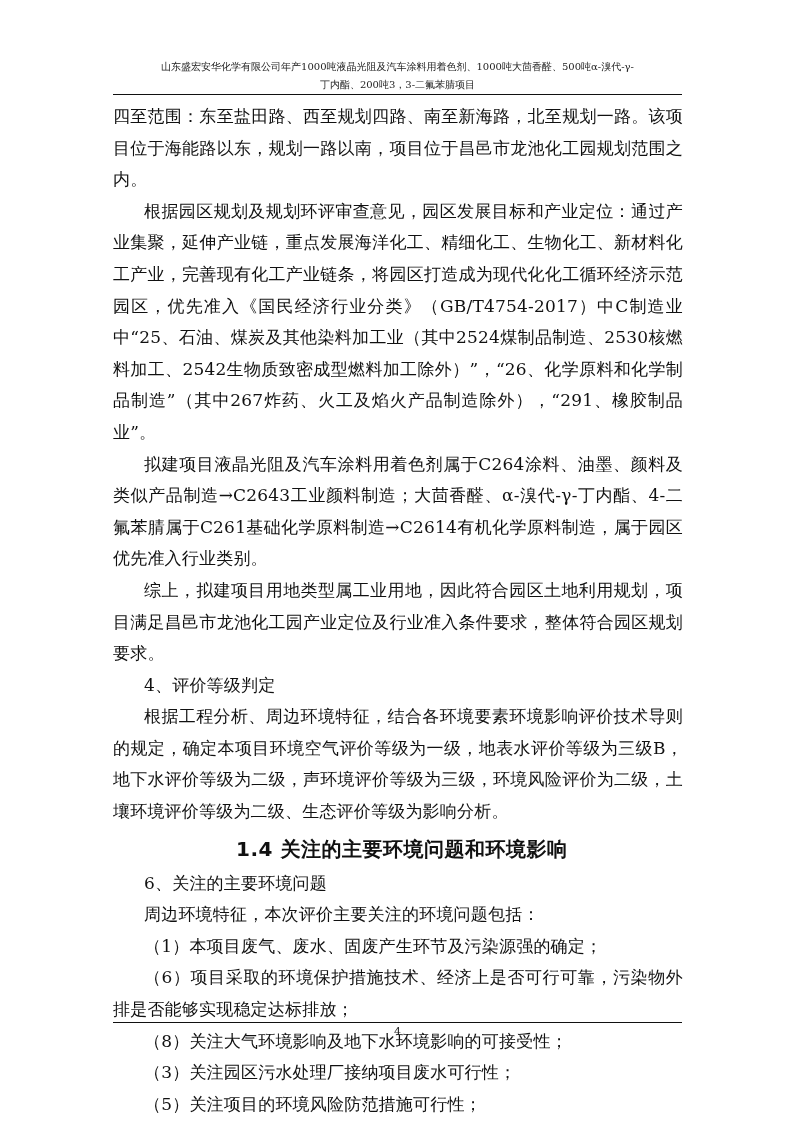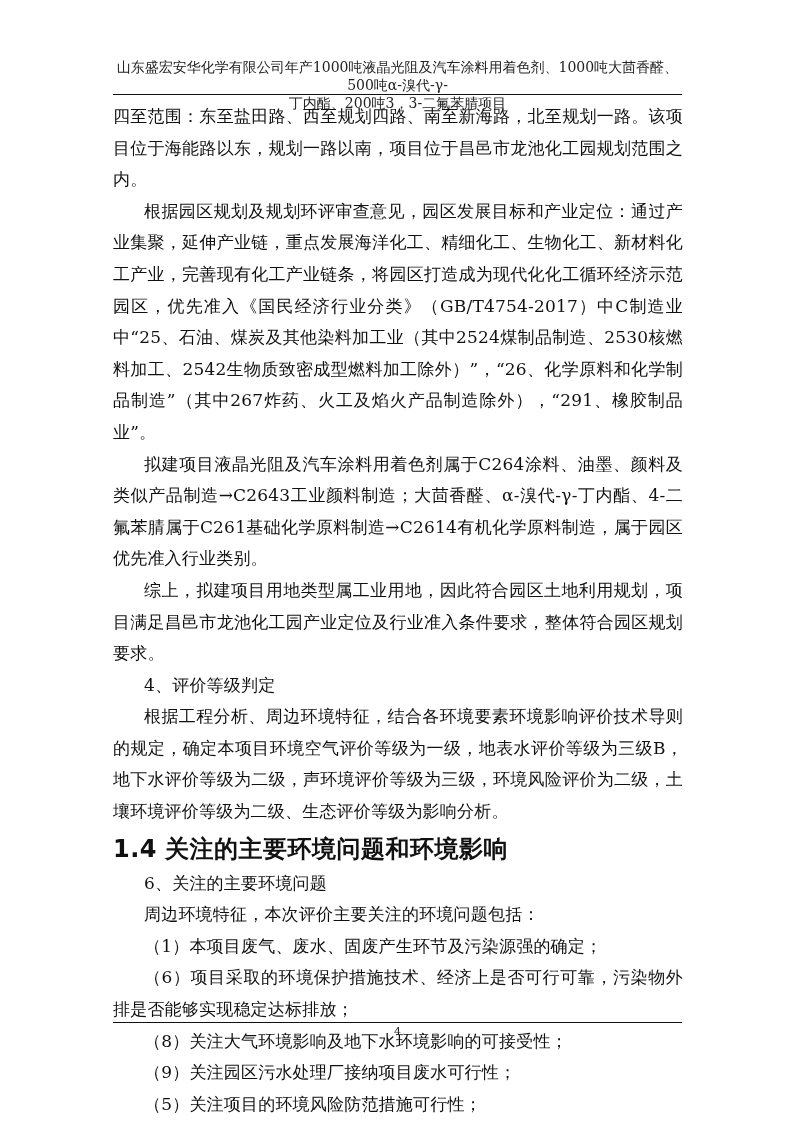--- a/index.html
+++ b/index.html
@@ -1,27 +1,27 @@
 <!DOCTYPE html>
 <html><head>
 <meta charset="utf-8">
 <style>
   html, body { margin: 0; padding: 0; background: #ffffff; }
   body { width: 794px; height: 1123px; position: relative; overflow: hidden;
          font-family: "DejaVu Serif", "Liberation Serif", serif; color: #111; }
   .header { position: absolute; left: 113px; width: 569px; top: 58px;
-            text-align: center; font-size: 14px; line-height: 18px; color: #222; }
+            text-align: center; font-size: 10px; line-height: 18px; color: #222; }
   .header-rule { position: absolute; left: 113px; width: 569px; top: 94px;
                  border-top: 1px solid #111; }
   .body { position: absolute; left: 113px; width: 570px; top: 101px; }
   .p { font-size: 17px; line-height: 31.6px; margin: 0; text-align: justify;
        text-align-last: left; letter-spacing: 0.2px; white-space: normal; }
   .indent { text-indent: 31px; }
   .h2 { font-family: "DejaVu Sans", "Liberation Sans", sans-serif; font-weight: bold;
-        font-size: 24px; line-height: 38px; margin: 2px 0 0 0; letter-spacing: 0.5px; }
+        font-size: 20px; line-height: 38px; margin: 2px 0 0 0; letter-spacing: 0.5px; text-align: center; }
   .h2 .num { display: inline-block; width: 52px; }
   .footer-rule { position: absolute; left: 113px; width: 569px; top: 1022px;
                  border-top: 1.5px solid #111; }
   .page-num { position: absolute; left: 113px; width: 569px; top: 1025px;
               text-align: center; font-size: 11px; color: #222; }
 </style>
 </head>
 <body>
 
 <div class="header">
@@ -40,19 +40,19 @@
 
   <h2 class="h2">
     <span class="num">1.4</span><span>关注的主要环境问题和环境影响</span>
   </h2>
 
   <p class="p indent">6、关注的主要环境问题</p>
   <p class="p indent">周边环境特征，本次评价主要关注的环境问题包括：</p>
   <p class="p indent">（1）本项目废气、废水、固废产生环节及污染源强的确定；</p>
   <p class="p indent">（6）项目采取的环境保护措施技术、经济上是否可行可靠，污染物外排是否能够实现稳定达标排放；</p>
   <p class="p indent">（8）关注大气环境影响及地下水环境影响的可接受性；</p>
-  <p class="p indent">（9）关注园区污水处理厂接纳项目废水可行性；</p>
+  <p class="p indent">（3）关注园区污水处理厂接纳项目废水可行性；</p>
   <p class="p indent">（5）关注项目的环境风险防范措施可行性；</p>
   <p class="p indent">（6）关注项目污染物排放总量、挥发性有机物排放量情况；</p>
 </div>
 
 <div class="footer-rule"></div>
 <div class="page-num">4</div>
 
 </body></html>

